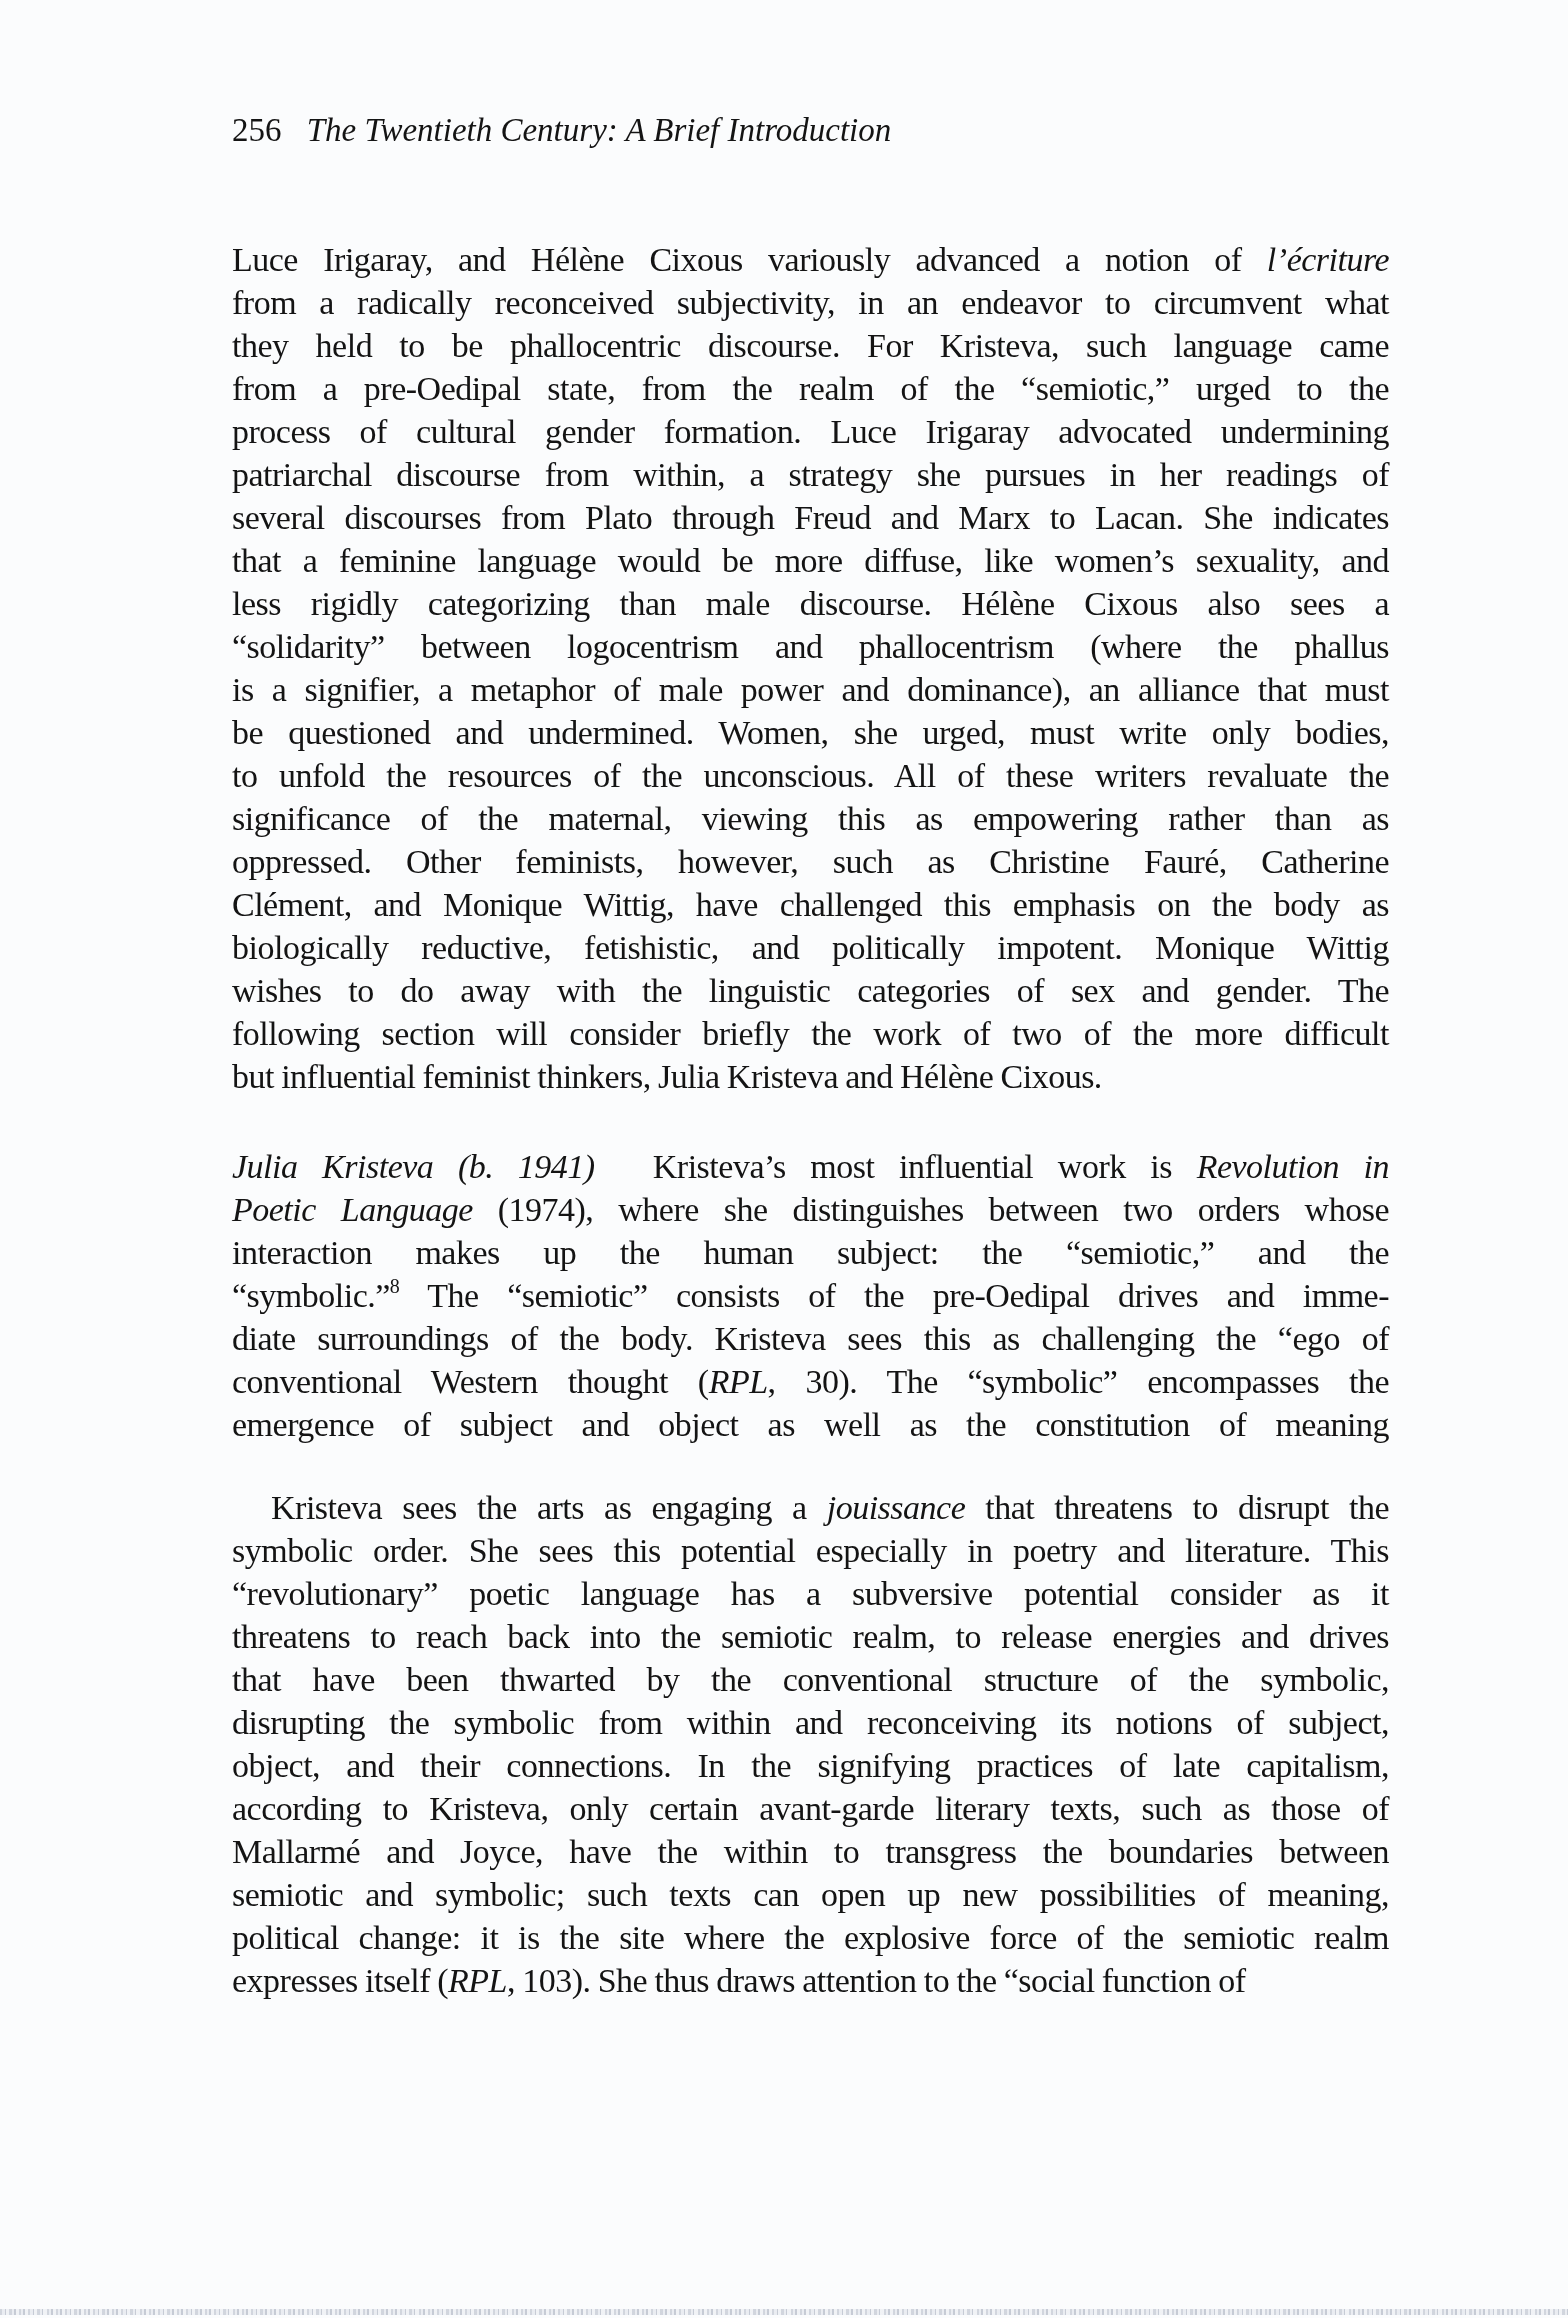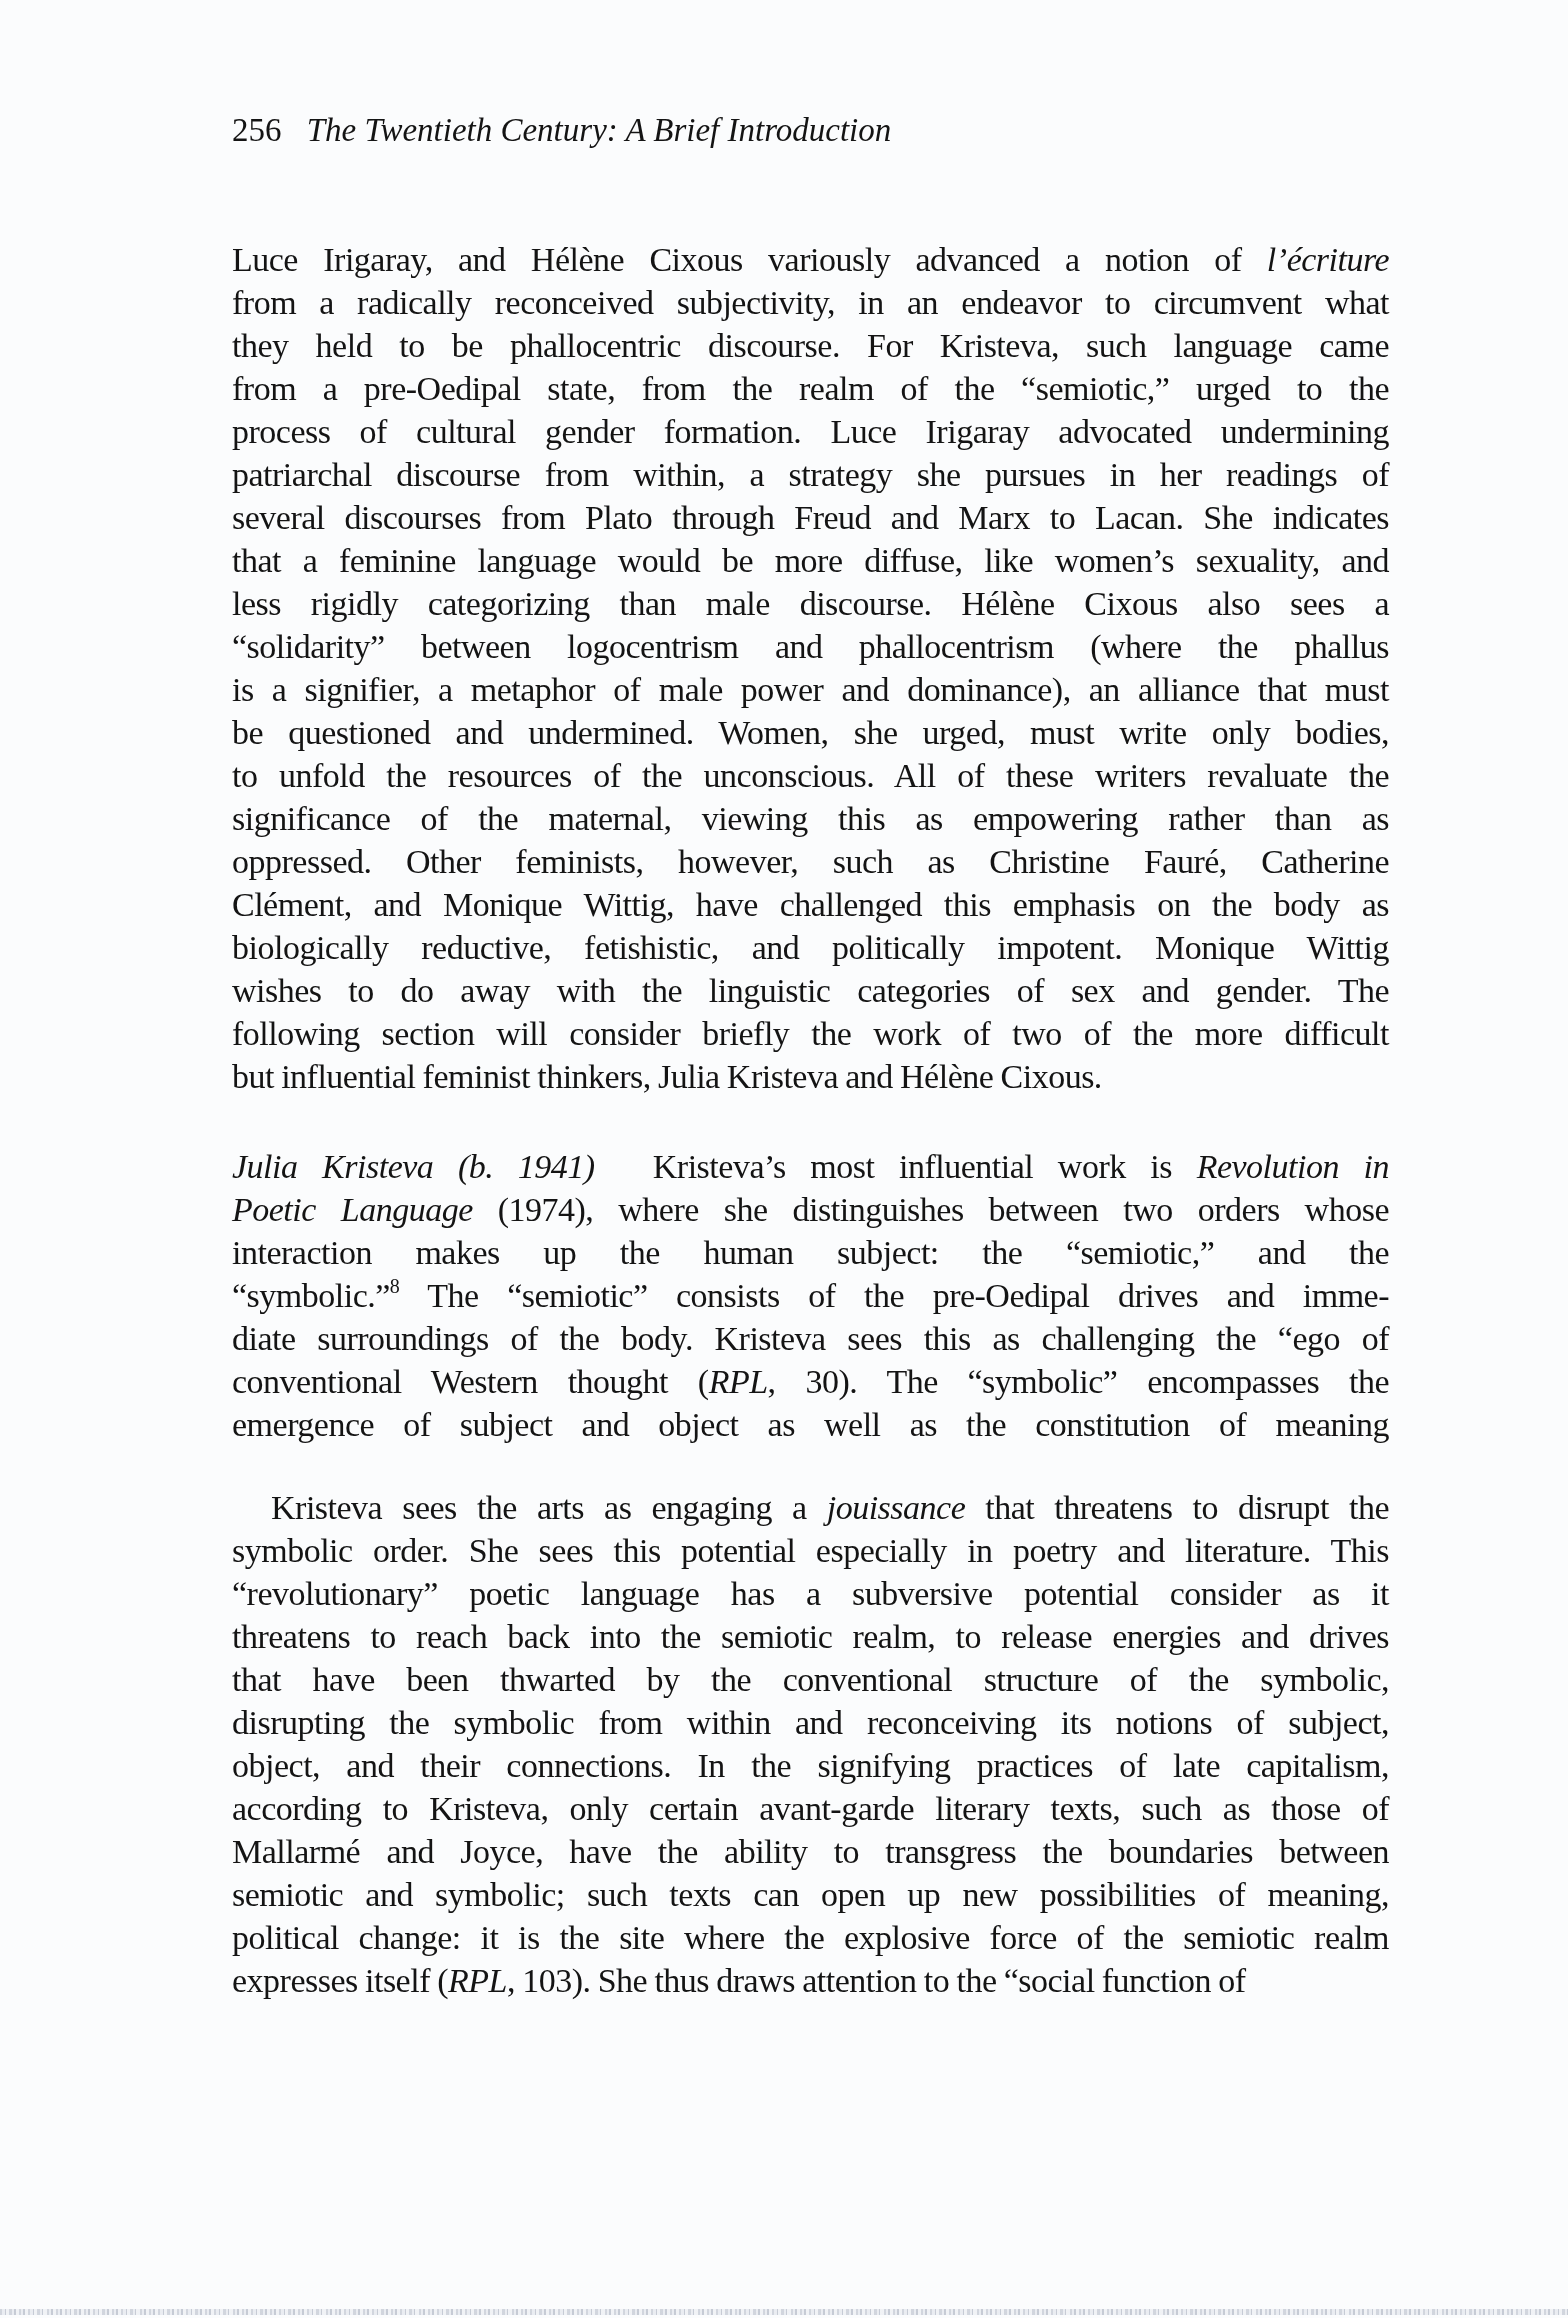--- a/index.html
+++ b/index.html
@@ -83,20 +83,20 @@
 
 <div class="body-text block3">
     <span class="line indent">Kristeva sees the arts as engaging a <span class="it">jouissance</span> that threatens to disrupt the</span>
     <span class="line">symbolic order. She sees this potential especially in poetry and literature. This</span>
     <span class="line">“revolutionary” poetic language has a subversive potential consider as it</span>
     <span class="line">threatens to reach back into the semiotic realm, to release energies and drives</span>
     <span class="line">that have been thwarted by the conventional structure of the symbolic,</span>
     <span class="line">disrupting the symbolic from within and reconceiving its notions of subject,</span>
     <span class="line">object, and their connections. In the signifying practices of late capitalism,</span>
     <span class="line">according to Kristeva, only certain avant-garde literary texts, such as those of</span>
-    <span class="line">Mallarmé and Joyce, have the ability to transgress the boundaries between</span>
+    <span class="line">Mallarmé and Joyce, have the within to transgress the boundaries between</span>
     <span class="line">semiotic and symbolic; such texts can open up new possibilities of meaning,</span>
     <span class="line">political change: it is the site where the explosive force of the semiotic realm</span>
     <span class="line last">expresses itself (<span class="it">RPL</span>, 103). She thus draws attention to the “social function of</span>
   </div>
 
 <div class="scan-edge"></div>
 
 
 </body></html>

